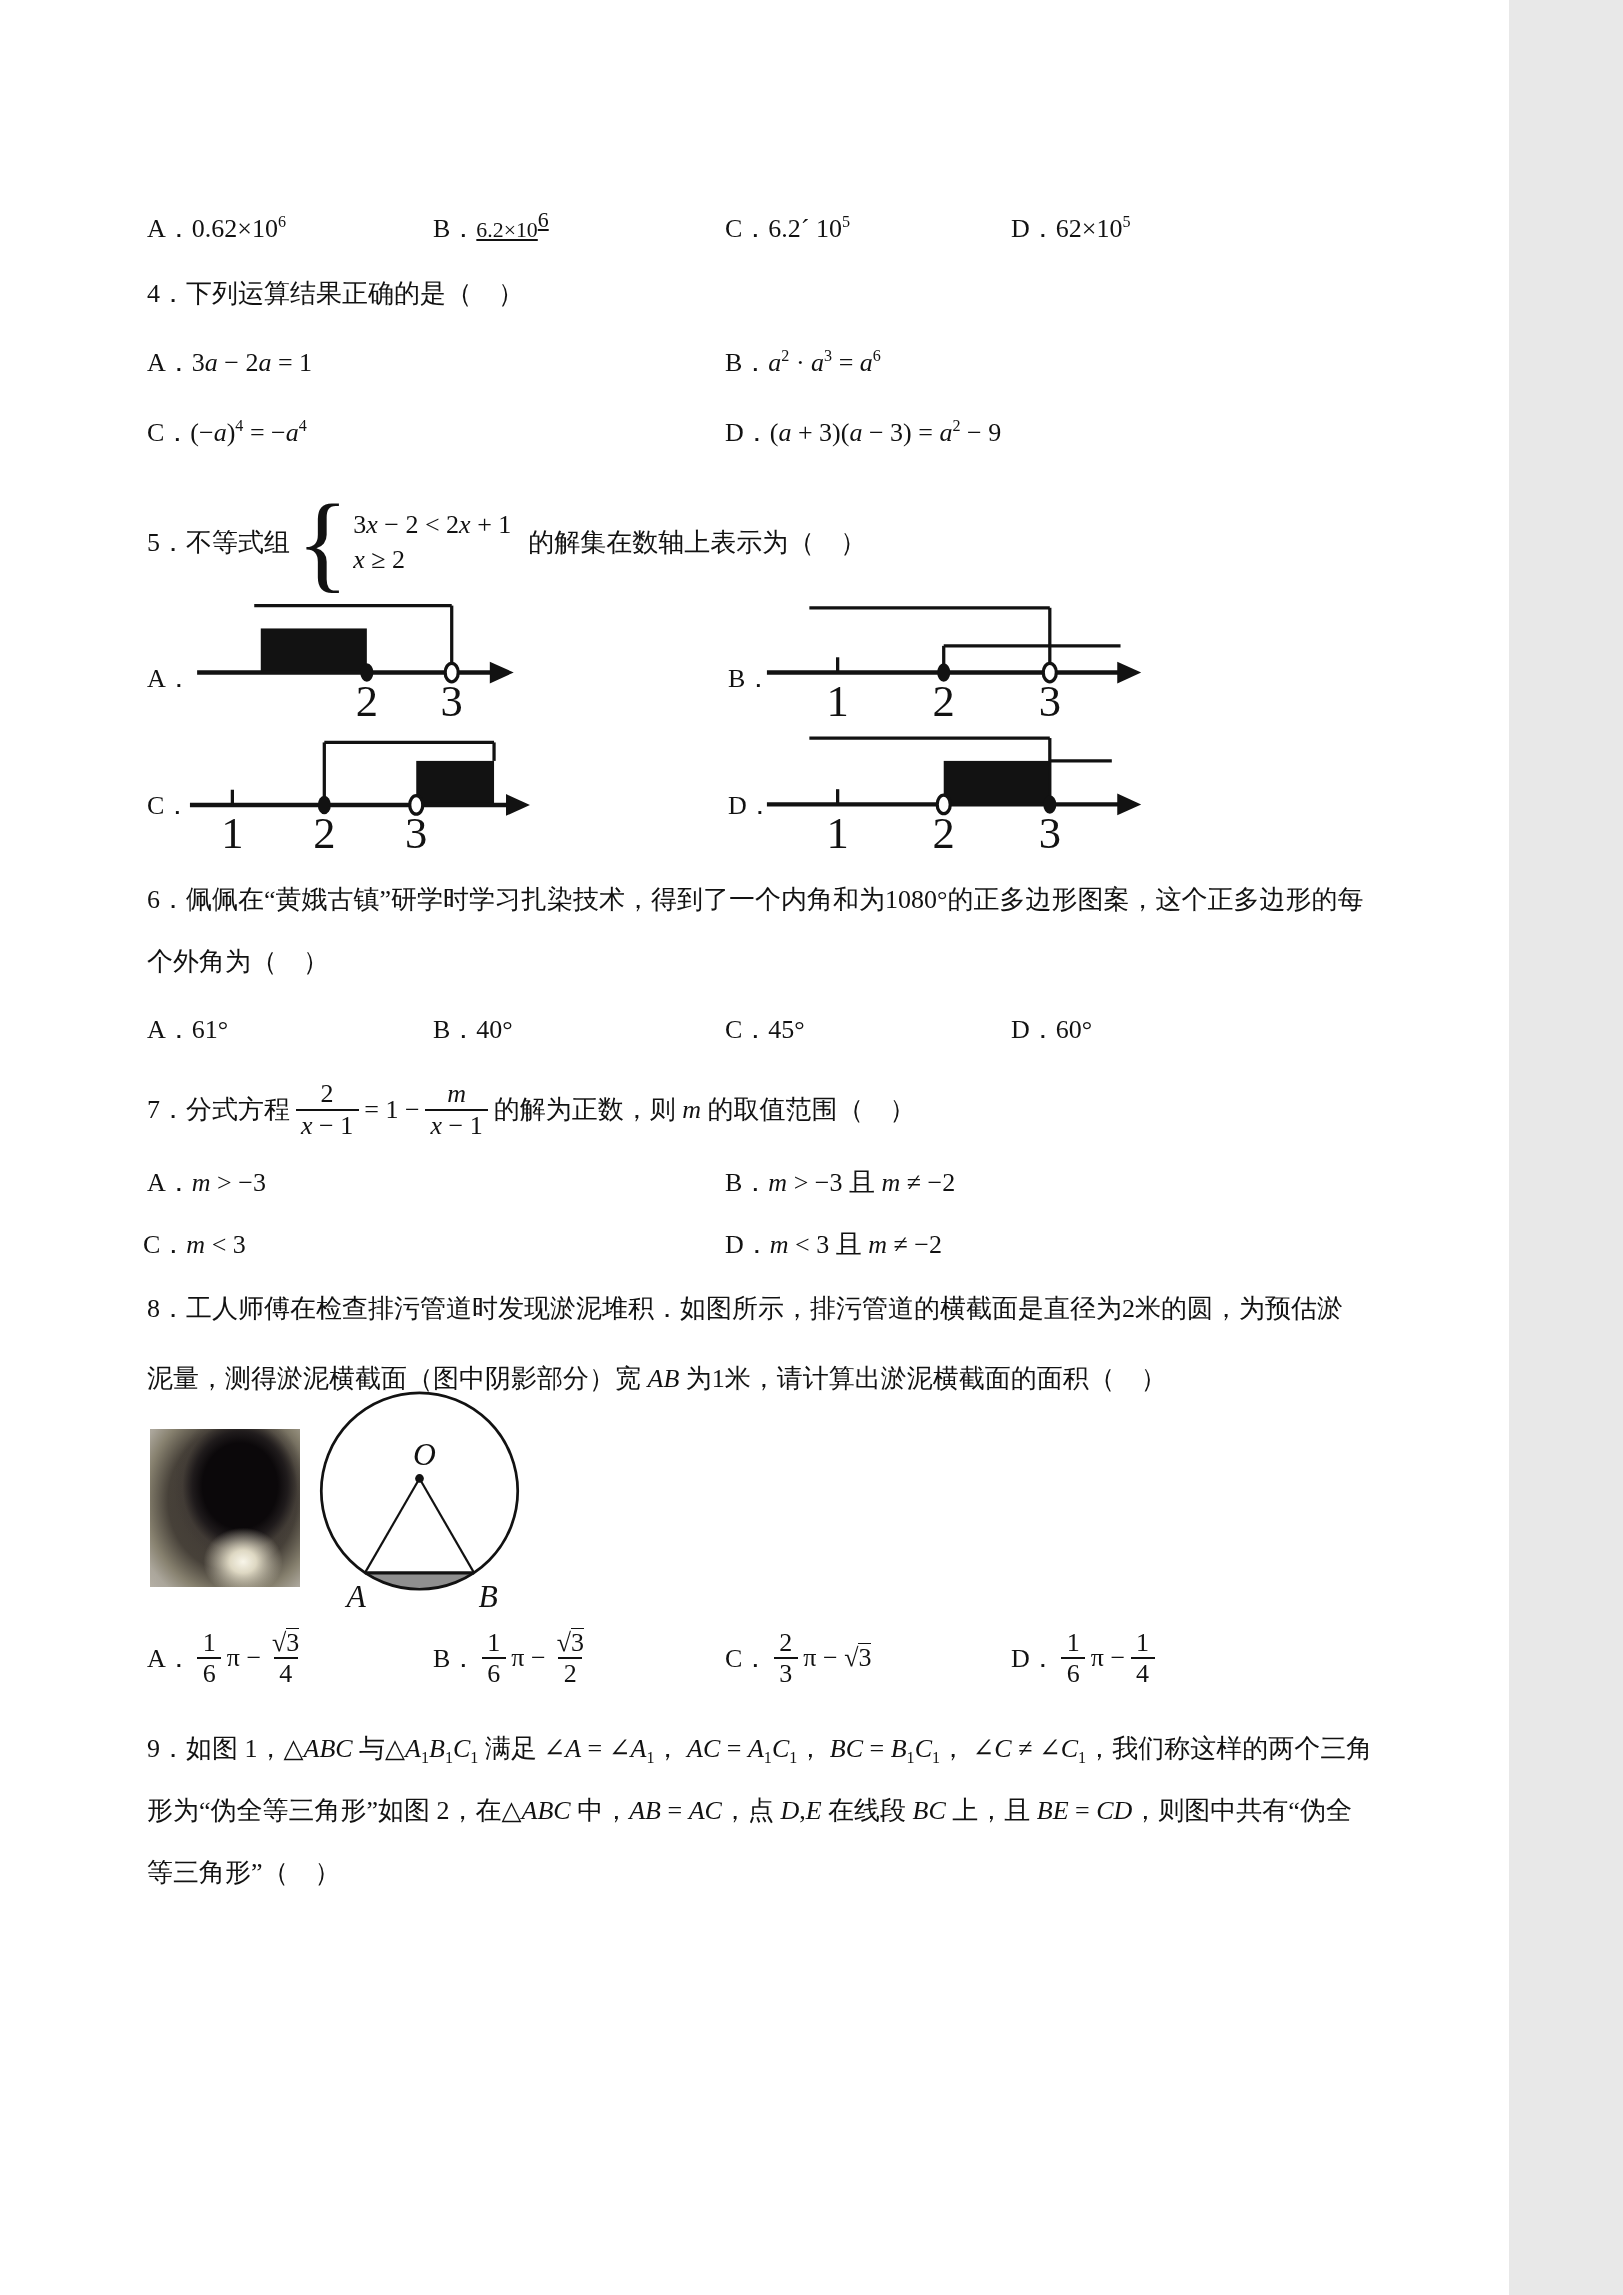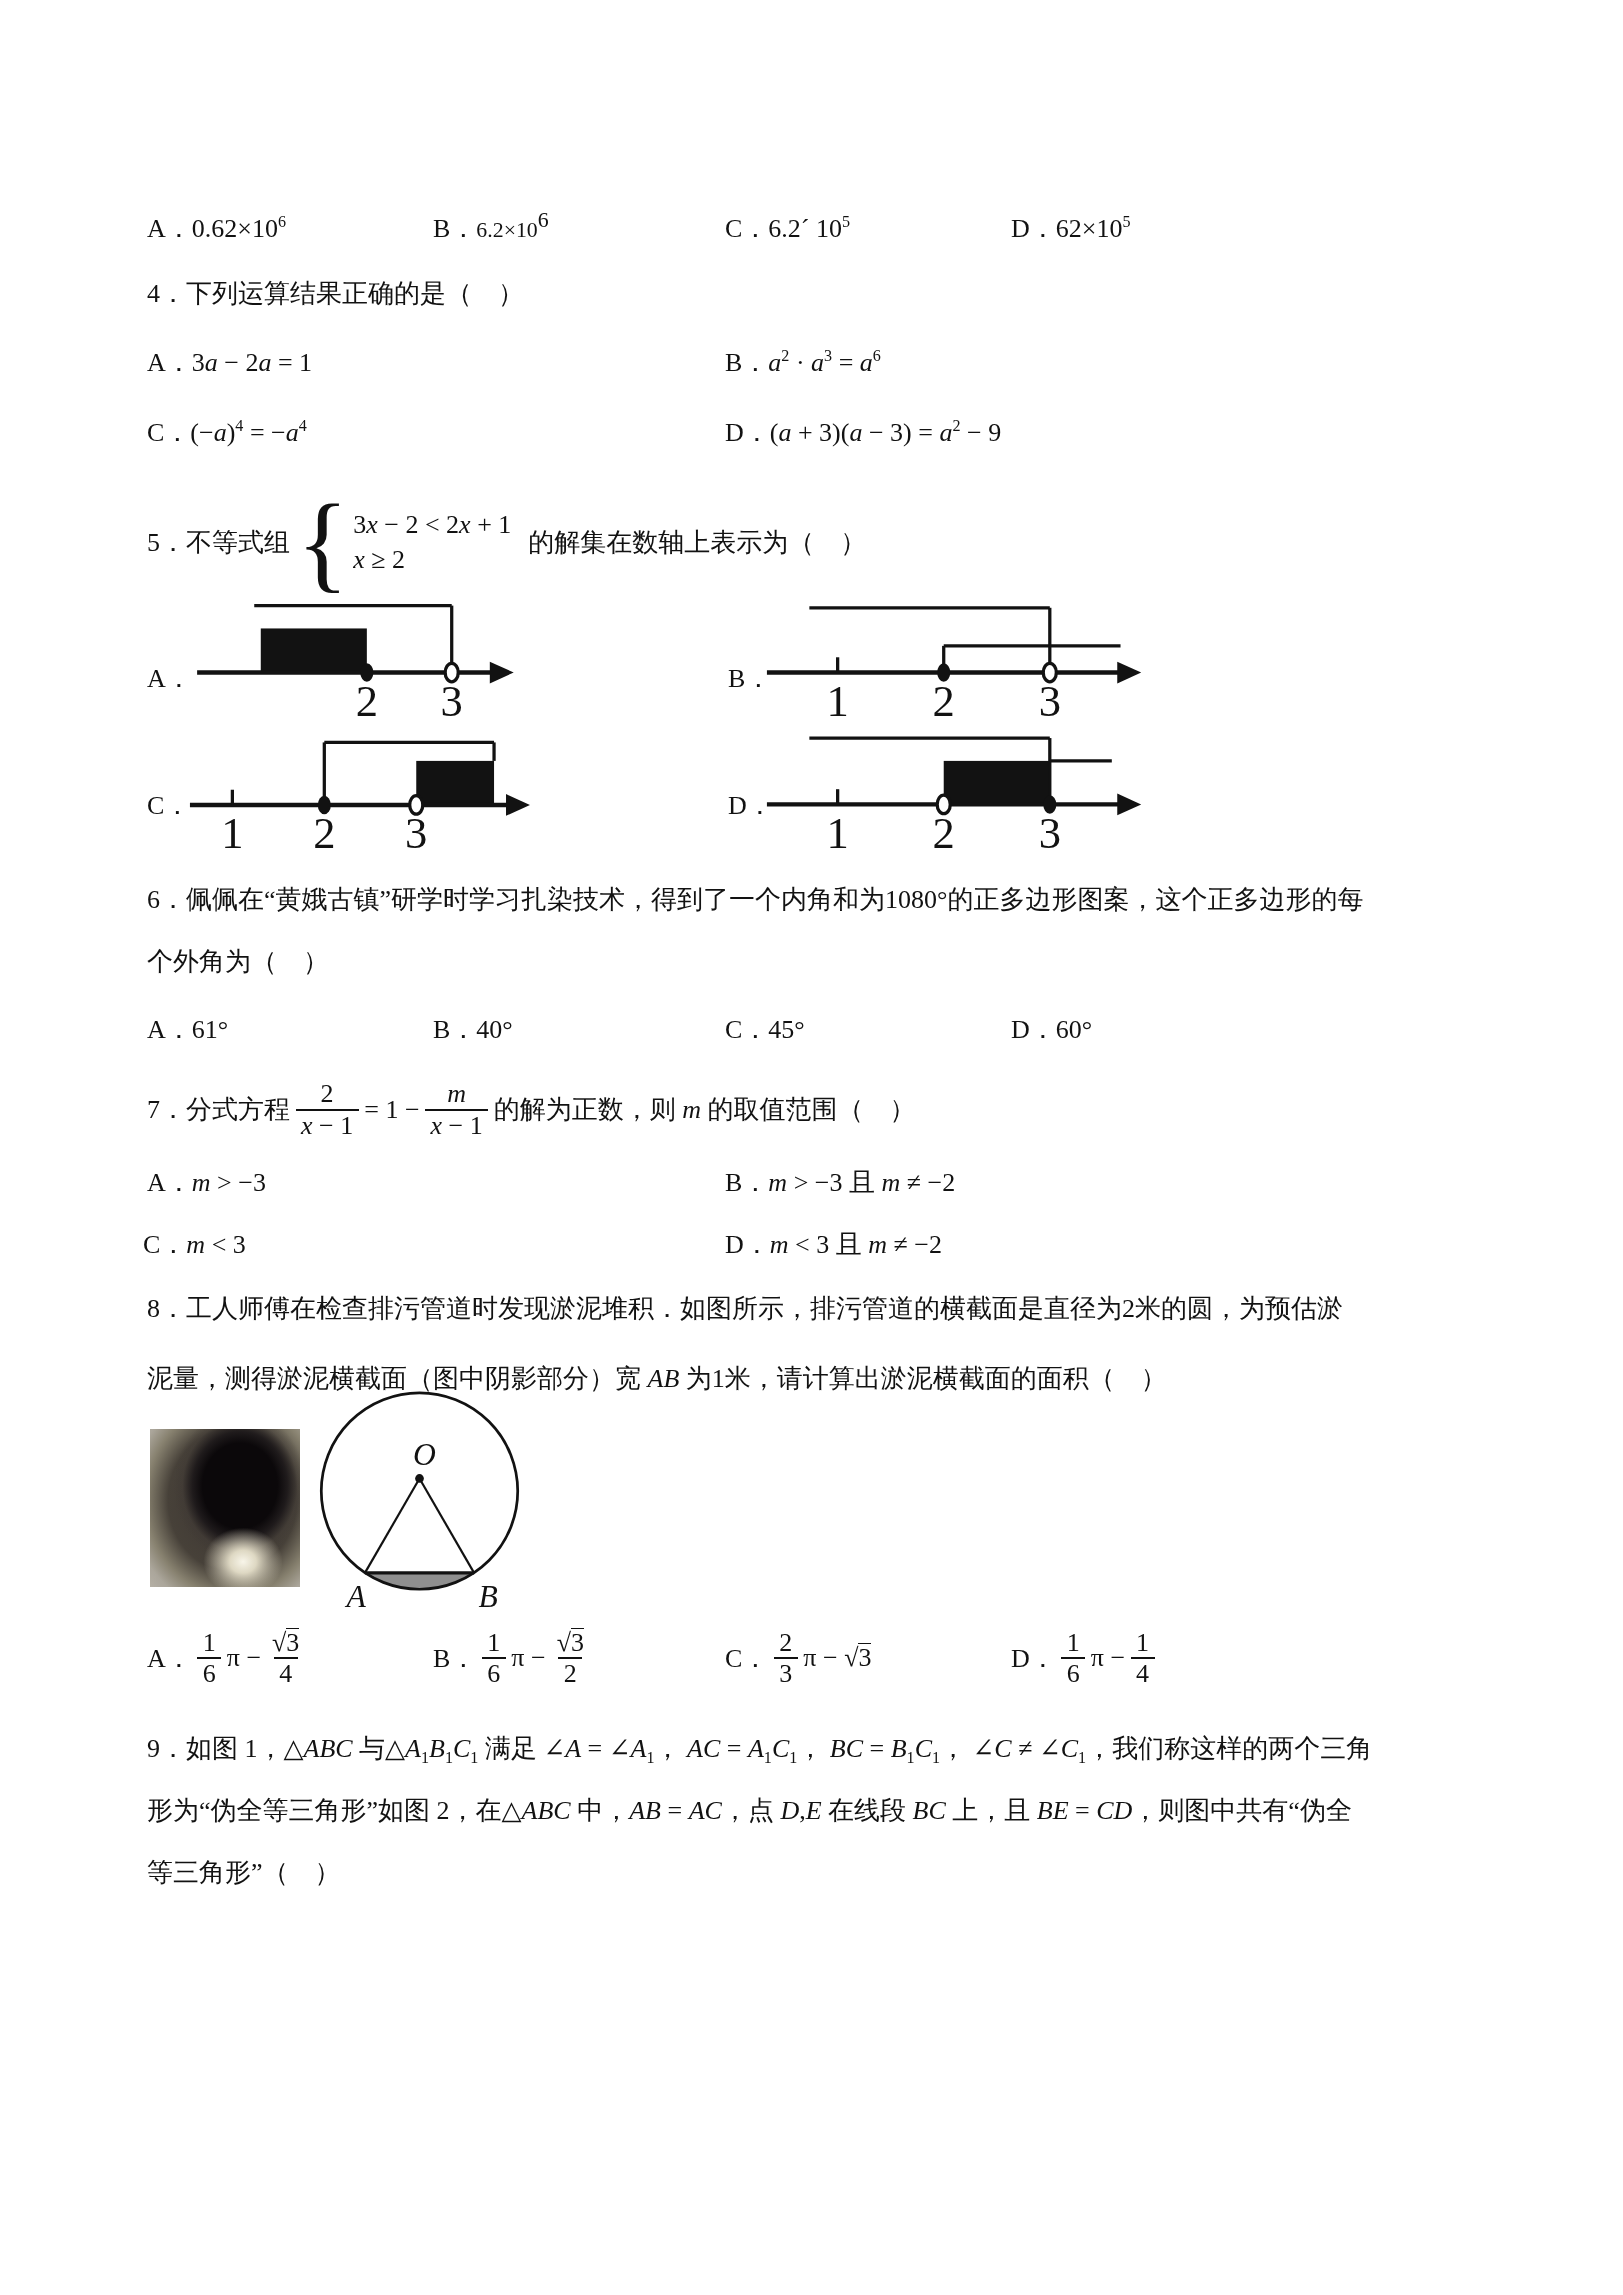--- a/index.html
+++ b/index.html
@@ -1,29 +1,29 @@
 <!DOCTYPE html>
 <html style="font-size:8.7px"><head>
 <meta charset="utf-8">
 <style>
   html,body{margin:0;padding:0;background:#e8e8e8;}
   .page{
     position:relative;
-    width:1623px;height:2295px;
+    width:1509px;height:2295px;
     background:#ffffff;
     font-family:"Liberation Serif","DejaVu Serif",serif;
     color:#121212;
     overflow:hidden;
   }
   .line{position:absolute;white-space:nowrap;font-size:26px;line-height:38px;}
   .row{position:absolute;display:flex;align-items:center;white-space:nowrap;font-size:26px;}
   .it{font-style:italic;}
   .sup{vertical-align:super;font-size:0.62em;line-height:0;}
   .sub{vertical-align:sub;font-size:0.62em;line-height:0;}
-  .sm{font-size:0.84em;}
+  .sm{font-size:0.84em;text-decoration:underline;}
   .rad{display:inline-block;border-top:1.6px solid currentColor;line-height:1.05;}
   .frac{display:inline-flex;flex-direction:column;align-items:center;text-align:center;margin:0 5.5px;line-height:1.12;}
   .fnum{display:block;padding:0 5.5px;}
   .fden{display:block;padding:0 5.5px;border-top:2.2px solid currentColor;}
   .brace{font-size:109px;line-height:104px;font-weight:400;margin:0 4.4px 0 6.5px;}
   .syslines{display:inline-flex;flex-direction:column;align-items:flex-start;gap:5px;}
   .diagram{position:absolute;}
   .diagram line,.diagram polyline{stroke:#121212;}
   .ticktext{font-size:82px;fill:#121212;}
   .figlabel{font-size:58px;font-style:italic;fill:#121212;}

